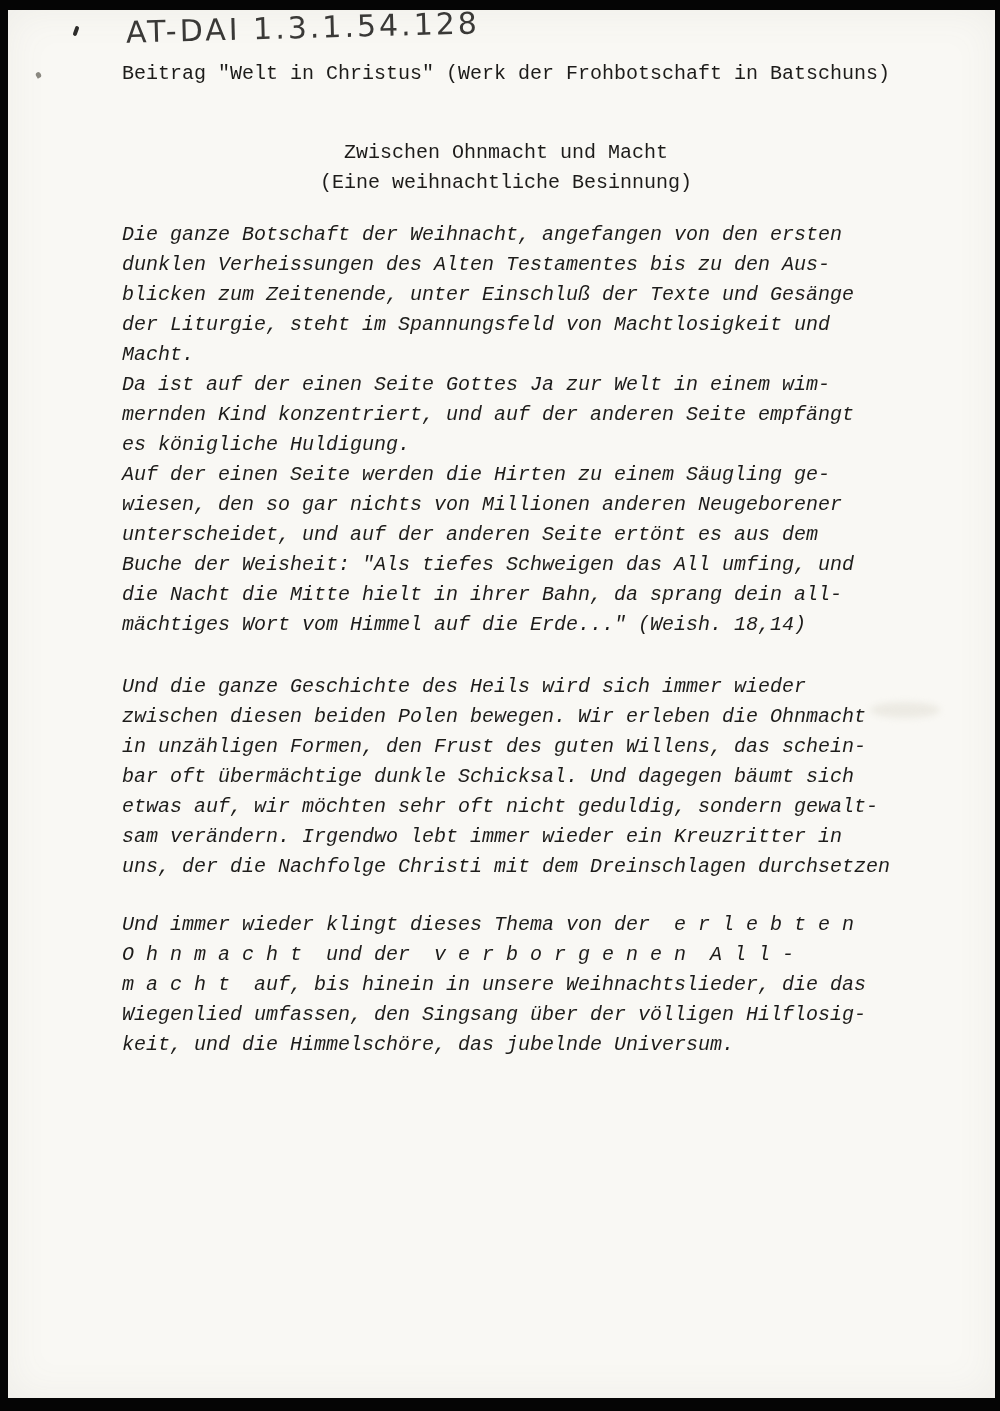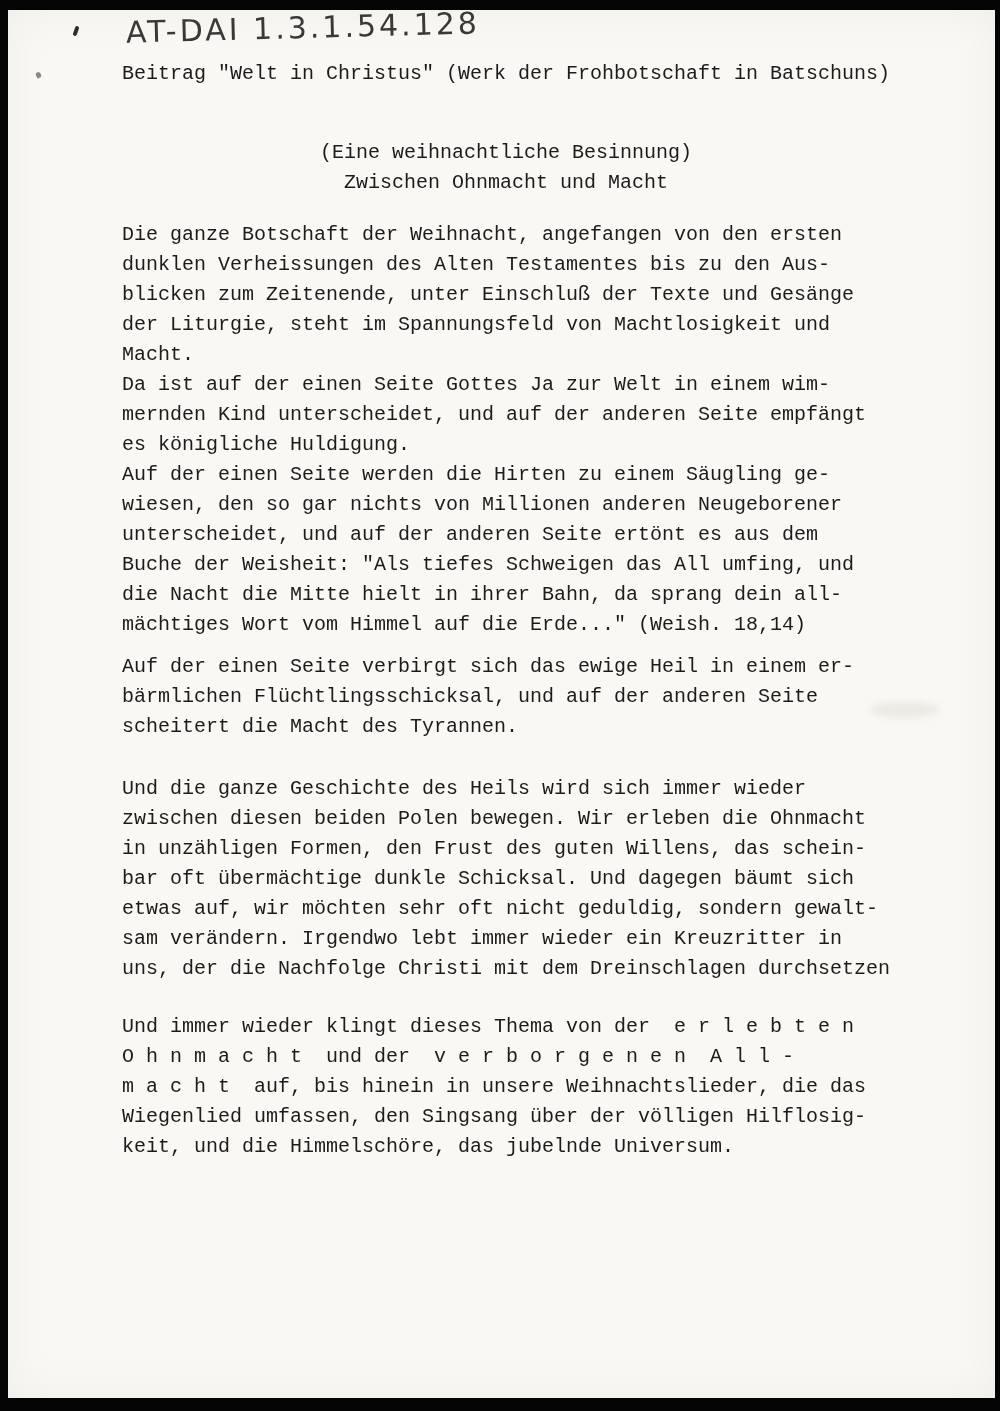--- a/index.html
+++ b/index.html
@@ -50,20 +50,21 @@
     color: #1d1c1a;
   }
   .title-block div { white-space: pre; }
   .body-text {
     position: absolute;
     left: 114px;
     top: 210px;
     font-size: 20px;
     line-height: 30px;
     color: #1d1c1a;
+    font-style: italic;
   }
   .para { margin: 0; white-space: pre; }
   .para.gap-sm { margin-top: 12px; }
   .para.gap-md { margin-top: 28px; }
   .para.gap-lg { margin-top: 32px; }
   .speck-comma {
     position: absolute;
     left: 66px;
     top: 16px;
     width: 4px;
@@ -101,42 +102,39 @@
 
     <span class="speck-comma"></span>
     <span class="speck-dot"></span>
     <span class="smudge"></span>
 
     <div class="handwriting">AT-DAI 1.3.1.54.128</div>
 
     <div class="header-line">Beitrag "Welt in Christus" (Werk der Frohbotschaft in Batschuns)</div>
 
     <div class="title-block">
+      <div>Zwischen Ohnmacht und Macht</div>
       <div>(Eine weihnachtliche Besinnung)</div>
-      <div>Zwischen Ohnmacht und Macht</div>
     </div>
 
     <div class="body-text">
       <p class="para">Die ganze Botschaft der Weihnacht, angefangen von den ersten
 dunklen Verheissungen des Alten Testamentes bis zu den Aus-
 blicken zum Zeitenende, unter Einschluß der Texte und Gesänge
 der Liturgie, steht im Spannungsfeld von Machtlosigkeit und
 Macht.</p>
       <p class="para">Da ist auf der einen Seite Gottes Ja zur Welt in einem wim-
-mernden Kind unterscheidet, und auf der anderen Seite empfängt
+mernden Kind konzentriert, und auf der anderen Seite empfängt
 es königliche Huldigung.</p>
       <p class="para">Auf der einen Seite werden die Hirten zu einem Säugling ge-
 wiesen, den so gar nichts von Millionen anderen Neugeborener
 unterscheidet, und auf der anderen Seite ertönt es aus dem
 Buche der Weisheit: "Als tiefes Schweigen das All umfing, und
 die Nacht die Mitte hielt in ihrer Bahn, da sprang dein all-
 mächtiges Wort vom Himmel auf die Erde..." (Weish. 18,14)</p>
-      <p class="para gap-sm">Auf der einen Seite verbirgt sich das ewige Heil in einem er-
-bärmlichen Flüchtlingsschicksal, und auf der anderen Seite
-scheitert die Macht des Tyrannen.</p>
       <p class="para gap-lg">Und die ganze Geschichte des Heils wird sich immer wieder
 zwischen diesen beiden Polen bewegen. Wir erleben die Ohnmacht
 in unzähligen Formen, den Frust des guten Willens, das schein-
 bar oft übermächtige dunkle Schicksal. Und dagegen bäumt sich
 etwas auf, wir möchten sehr oft nicht geduldig, sondern gewalt-
 sam verändern. Irgendwo lebt immer wieder ein Kreuzritter in
 uns, der die Nachfolge Christi mit dem Dreinschlagen durchsetzen</p>
       <p class="para gap-md">Und immer wieder klingt dieses Thema von der  e r l e b t e n
 O h n m a c h t  und der  v e r b o r g e n e n  A l l -
 m a c h t  auf, bis hinein in unsere Weihnachtslieder, die das

